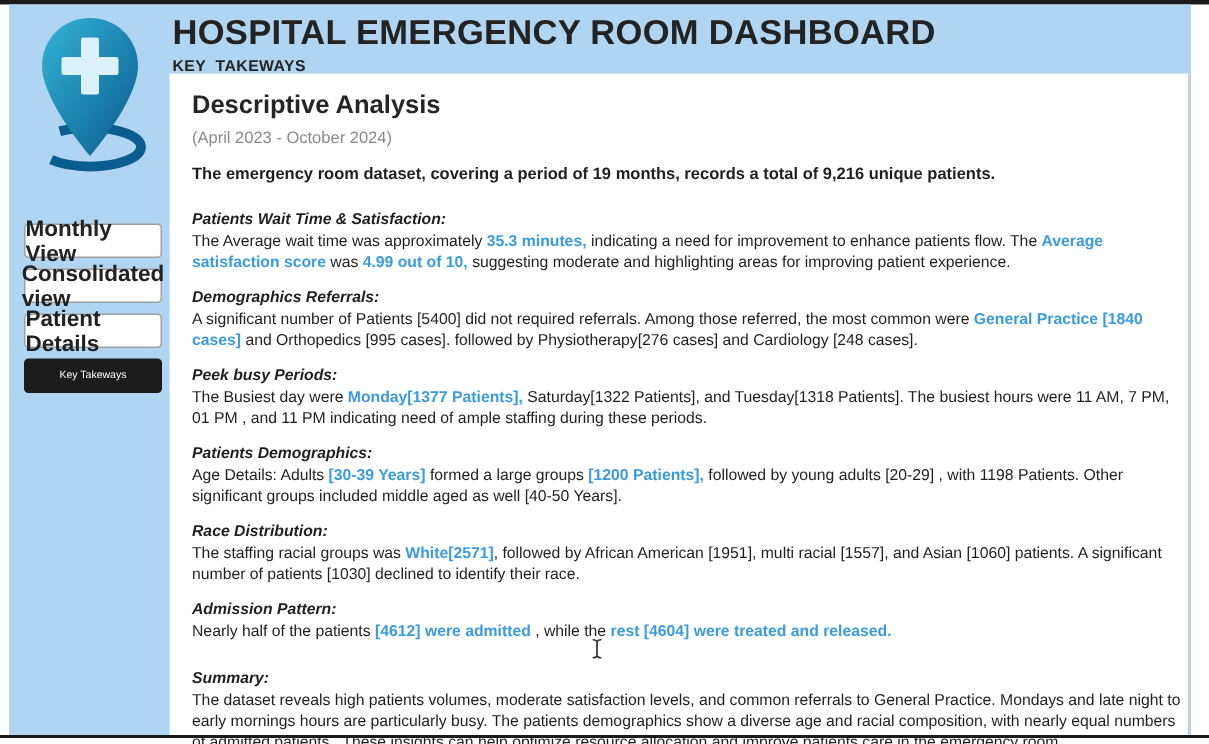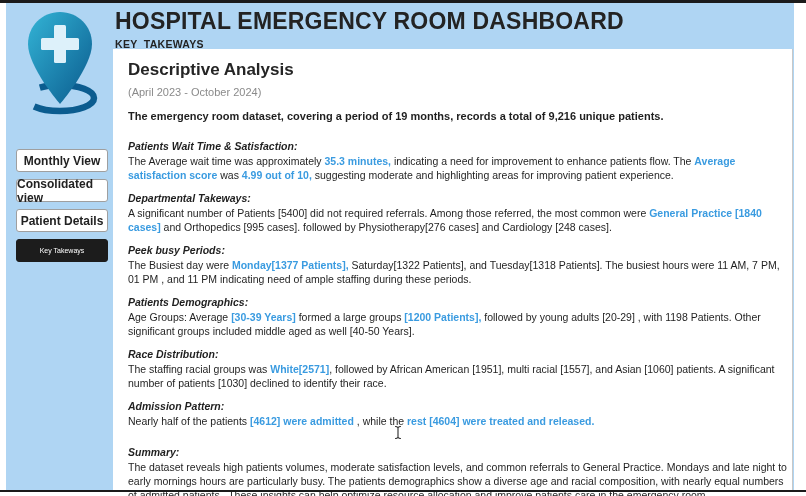--- a/index.html
+++ b/index.html
@@ -12,21 +12,21 @@
 
   .logo { position:absolute; left:12px; top:7px; width:84px; height:106px; }
   .logo svg { width:100%; height:100%; }
 
   .header-block { position:absolute; left:109px; top:5px; }
   .header-title { font-size:23px; font-weight:700; color:#232323; letter-spacing:0.2px; }
   .header-subtitle { font-size:10.5px; font-weight:700; color:#232323; margin-top:3px; white-space:pre; letter-spacing:0.3px; }
 
   .nav { position:absolute; left:10px; top:146px; width:94px; }
   .nav-btn { width:92px; height:23px; background:#ffffff; border:1px solid #9f9f9f; border-radius:3px;
-             font-size:12px; font-weight:700; color:#222; display:flex; align-items:center; justify-content:center;
+             font-size:15px; font-weight:700; color:#222; display:flex; align-items:center; justify-content:center;
              margin-bottom:7px; cursor:pointer; }
   .nav-btn.active { background:#1c1c1c; color:#ffffff; border-color:#1c1c1c; font-size:7px; font-weight:400; }
 
   .panel { position:absolute; left:107px; top:46px; right:1px; bottom:0; background:#ffffff; border-right:1.5px solid #c8c8c8; }
   .panel-title { position:absolute; left:15px; top:11px; font-size:17px; font-weight:700; color:#252525; }
   .panel-period { position:absolute; left:15px; top:37px; font-size:11px; color:#8a8a8a; }
   .intro { position:absolute; left:15px; top:61px; width:662px; font-size:11px; font-weight:700; color:var(--ink); }
 
   .sections { position:absolute; left:15px; top:91px; width:662px; }
   .section { margin-bottom:10px; }
@@ -75,30 +75,30 @@
     <div class="panel">
       <div class="panel-title">Descriptive Analysis</div>
       <div class="panel-period">(April 2023 - October 2024)</div>
       <div class="intro">The emergency room dataset, covering a period of 19 months, records a total of 9,216 unique patients.</div>
       <div class="sections">
           <div class="section">
             <div class="sec-heading">Patients Wait Time &amp; Satisfaction:</div>
             <div class="sec-body"><span>The Average wait time was approximately </span><span class="accent">35.3 minutes,</span><span>  indicating a need for improvement to enhance patients flow. The </span><span class="accent">Average satisfaction score</span><span> was </span><span class="accent">4.99 out of 10,</span><span> suggesting moderate and highlighting areas for improving patient experience.</span></div>
           </div>
           <div class="section">
-            <div class="sec-heading">Departmental Takeways:</div>
+            <div class="sec-heading">Demographics Referrals:</div>
             <div class="sec-body"><span>A significant number of Patients [5400] did not required referrals. Among those referred, the most common were </span><span class="accent">General Practice [1840 cases]</span><span>  and Orthopedics [995 cases]. followed by Physiotherapy[276 cases] and Cardiology [248 cases].</span></div>
           </div>
           <div class="section">
             <div class="sec-heading">Peek busy Periods:</div>
             <div class="sec-body"><span>The Busiest day were </span><span class="accent">Monday[1377 Patients],</span><span>  Saturday[1322 Patients], and Tuesday[1318 Patients]. The busiest hours were 11 AM, 7 PM, 01 PM , and 11 PM indicating need of  ample staffing during these periods.</span></div>
           </div>
           <div class="section">
             <div class="sec-heading">Patients Demographics:</div>
-            <div class="sec-body"><span>Age Groups: Average </span><span class="accent">[30-39 Years]</span><span> formed a large groups </span><span class="accent">[1200 Patients],</span><span> followed by young adults [20-29] , with 1198 Patients. Other significant groups included middle aged as well [40-50 Years].</span></div>
+            <div class="sec-body"><span>Age Details: Adults </span><span class="accent">[30-39 Years]</span><span> formed a large groups </span><span class="accent">[1200 Patients],</span><span> followed by young adults [20-29] , with 1198 Patients. Other significant groups included middle aged as well [40-50 Years].</span></div>
           </div>
           <div class="section">
             <div class="sec-heading">Race Distribution:</div>
             <div class="sec-body"><span>The staffing racial groups was </span><span class="accent">White[2571]</span><span>, followed by African American [1951], multi racial [1557], and Asian [1060] patients. A significant number of patients [1030] declined to identify their race.</span></div>
           </div>
           <div class="section">
             <div class="sec-heading">Admission Pattern:</div>
             <div class="sec-body"><span>Nearly half of the patients </span><span class="accent">[4612] were admitted</span><span> , while the </span><span class="accent">rest [4604] were treated and released.</span></div>
           </div>
           <div class="section extra-gap">

